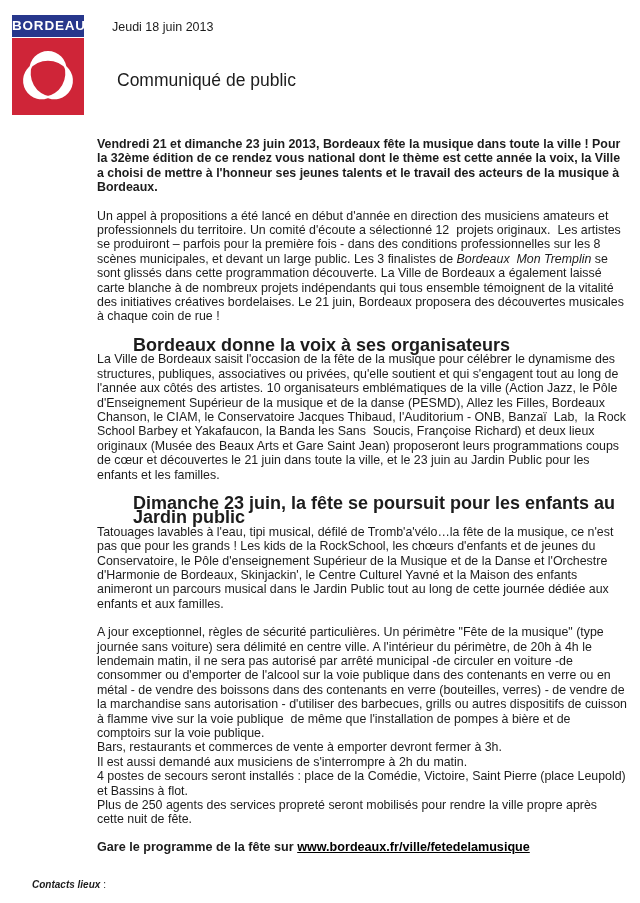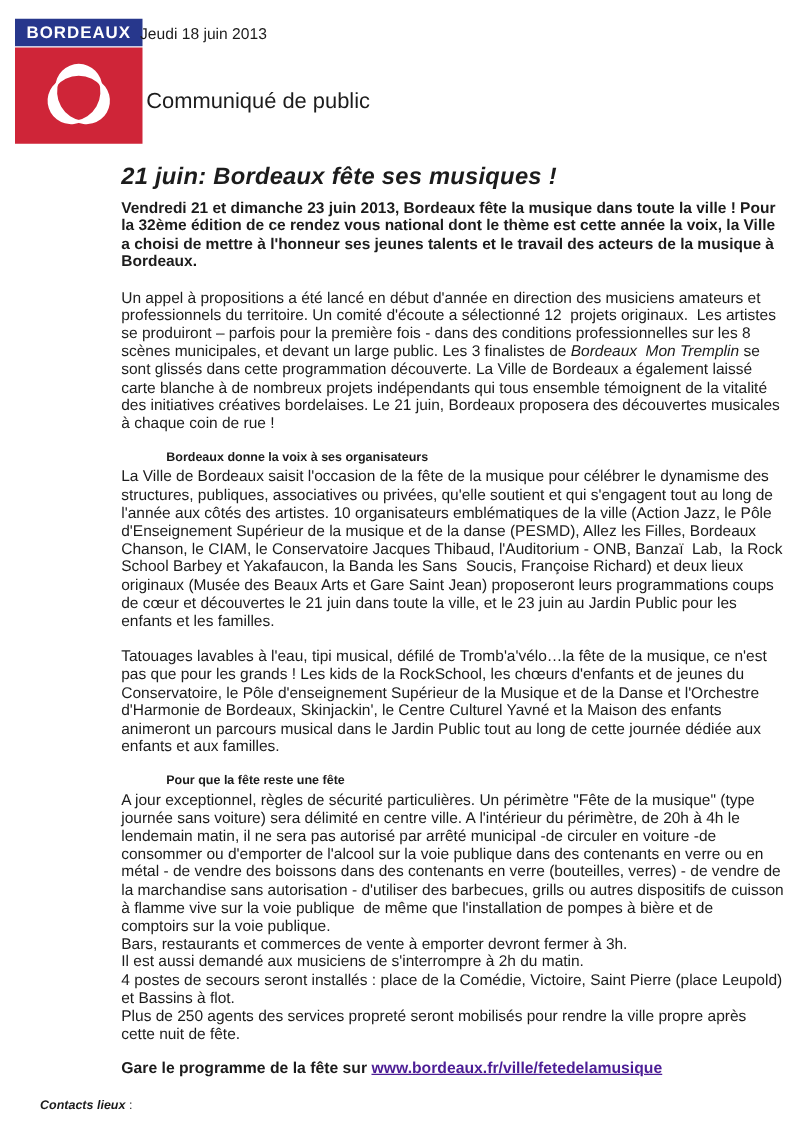--- a/index.html
+++ b/index.html
@@ -6,21 +6,21 @@
   html, body { background: #ffffff; }
   body {
     width: 640px; height: 903px;
     position: relative;
     overflow: hidden;
     font-family: "Liberation Sans", "DejaVu Sans", sans-serif;
     color: #1c1c1c;
   }
   
   .logo {
-    position: absolute; left: 12px; top: 15px; width: 102px;
+    position: absolute; left: 12px; top: 15px; width: 72px;
   }
   .logo-wordmark {
     background: #27378C;
     color: #ffffff;
     font-weight: bold;
     font-size: 13.5px;
     letter-spacing: 0.8px;
     text-align: center;
     height: 22px; line-height: 22px;
     margin-bottom: 1px;
@@ -52,32 +52,32 @@
   .para {
     font-size: 12.4px;
     line-height: 14.4px;
     white-space: pre-wrap;
   }
   .intro { margin-top: 6px; font-weight: bold; }
   .p-discovery { margin-top: 14px; }
   .italic-span { font-style: italic; }
   .section { margin-top: 14px; }
   .section-heading {
-    font-size: 10px; line-height: 14.4px;
+    font-size: 18px; line-height: 14.4px;
     font-weight: bold;
     padding-left: 36px;
   }
   .program-line {
     margin-top: 13px;
     font-size: 12.6px; line-height: 15px;
     font-weight: bold;
     white-space: pre-wrap;
   }
   .link-main {
-    color: #4c1d95;
+    color: #000000;
     text-decoration: underline;
     font-weight: bold;
     cursor: pointer;
   }
   
   .footer {
     position: absolute; left: 32px; top: 856px;
     font-size: 10px; line-height: 11.6px;
     white-space: pre-wrap;
   }
@@ -99,37 +99,36 @@
       </svg>
     </span>
   </div>
 </div>
 
 <div class="header-date">Jeudi 18 juin 2013</div>
 <div class="doc-type">Communiqué de public</div>
 
 <div class="content">
 
-  <h1 class="title">21 juin: Bordeaux fête ses musiques !</h1>
 
   <p class="para intro">Vendredi 21 et dimanche 23 juin 2013, Bordeaux fête la musique dans toute la ville ! Pour la 32ème édition de ce rendez vous national dont le thème est cette année la voix, la Ville a choisi de mettre à l'honneur ses jeunes talents et le travail des acteurs de la musique à Bordeaux.</p>
 
   <p class="para p-discovery"><span>Un appel à propositions a été lancé en début d'année en direction des musiciens amateurs et professionnels du territoire. Un comité d'écoute a sélectionné 12  projets originaux.  Les artistes se produiront – parfois pour la première fois - dans des conditions professionnelles sur les 8 scènes municipales, et devant un large public. Les 3 finalistes de </span><span class="italic-span">Bordeaux  Mon Tremplin</span><span> se sont glissés dans cette programmation découverte. La Ville de Bordeaux a également laissé carte blanche à de nombreux projets indépendants qui tous ensemble témoignent de la vitalité des initiatives créatives bordelaises. Le 21 juin, Bordeaux proposera des découvertes musicales à chaque coin de rue !</span></p>
 
   <div class="section">
     <div class="section-heading">Bordeaux donne la voix à ses organisateurs</div>
     <p class="para">La Ville de Bordeaux saisit l'occasion de la fête de la musique pour célébrer le dynamisme des structures, publiques, associatives ou privées, qu'elle soutient et qui s'engagent tout au long de l'année aux côtés des artistes. 10 organisateurs emblématiques de la ville (Action Jazz, le Pôle d'Enseignement Supérieur de la musique et de la danse (PESMD), Allez les Filles, Bordeaux Chanson, le CIAM, le Conservatoire Jacques Thibaud, l'Auditorium - ONB, Banzaï  Lab,  la Rock School Barbey et Yakafaucon, la Banda les Sans  Soucis, Françoise Richard) et deux lieux originaux (Musée des Beaux Arts et Gare Saint Jean) proposeront leurs programmations coups de cœur et découvertes le 21 juin dans toute la ville, et le 23 juin au Jardin Public pour les enfants et les familles.</p>
   </div>
 
   <div class="section">
+    <div class="section-heading">Dimanche 23 juin, la fête se poursuit pour les enfants au Jardin public</div>
     <p class="para">Tatouages lavables à l'eau, tipi musical, défilé de Tromb'a'vélo…la fête de la musique, ce n'est pas que pour les grands ! Les kids de la RockSchool, les chœurs d'enfants et de jeunes du Conservatoire, le Pôle d'enseignement Supérieur de la Musique et de la Danse et l'Orchestre d'Harmonie de Bordeaux, Skinjackin', le Centre Culturel Yavné et la Maison des enfants  animeront un parcours musical dans le Jardin Public tout au long de cette journée dédiée aux enfants et aux familles.</p>
   </div>
 
   <div class="section">
-    <div class="section-heading">Pour que la fête reste une fête</div>
     <p class="para">A jour exceptionnel, règles de sécurité particulières. Un périmètre "Fête de la musique" (type journée sans voiture) sera délimité en centre ville. A l'intérieur du périmètre, de 20h à 4h le lendemain matin, il ne sera pas autorisé par arrêté municipal -de circuler en voiture -de consommer ou d'emporter de l'alcool sur la voie publique dans des contenants en verre ou en métal - de vendre des boissons dans des contenants en verre (bouteilles, verres) - de vendre de la marchandise sans autorisation - d'utiliser des barbecues, grills ou autres dispositifs de cuisson à flamme vive sur la voie publique  de même que l'installation de pompes à bière et de comptoirs sur la voie publique.
 Bars, restaurants et commerces de vente à emporter devront fermer à 3h.
 Il est aussi demandé aux musiciens de s'interrompre à 2h du matin.
 4 postes de secours seront installés : place de la Comédie, Victoire, Saint Pierre (place Leupold) et Bassins à flot.
 Plus de 250 agents des services propreté seront mobilisés pour rendre la ville propre après cette nuit de fête.</p>
   </div>
 
   <p class="program-line"><span>Gare le programme de la fête sur </span><a class="link-main">www.bordeaux.fr/ville/fetedelamusique</a></p>
 
 </div>

